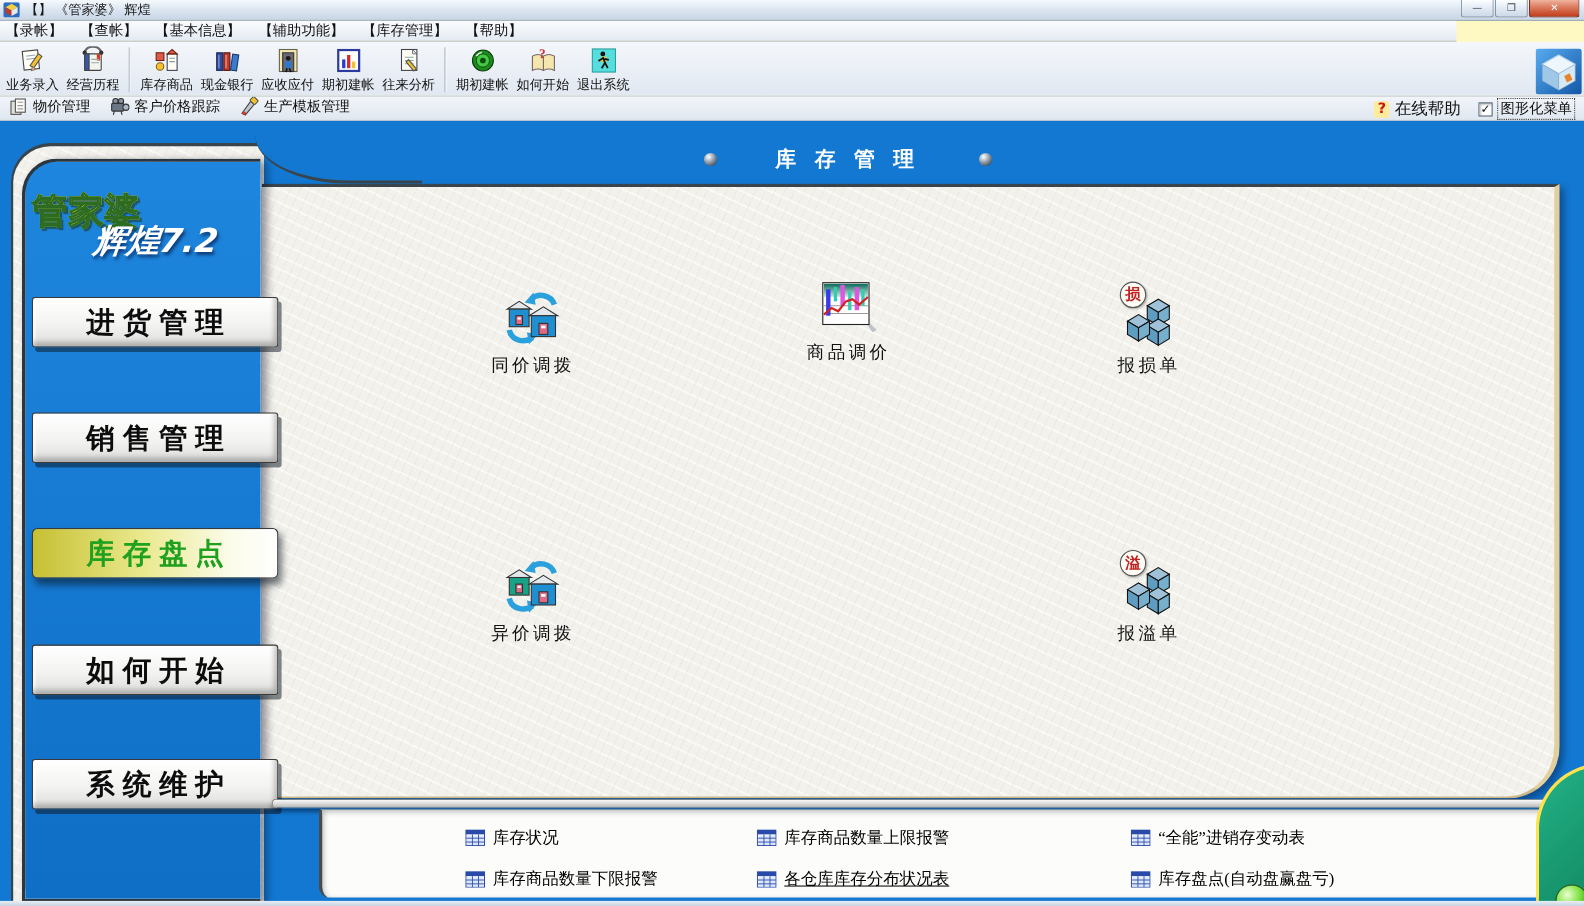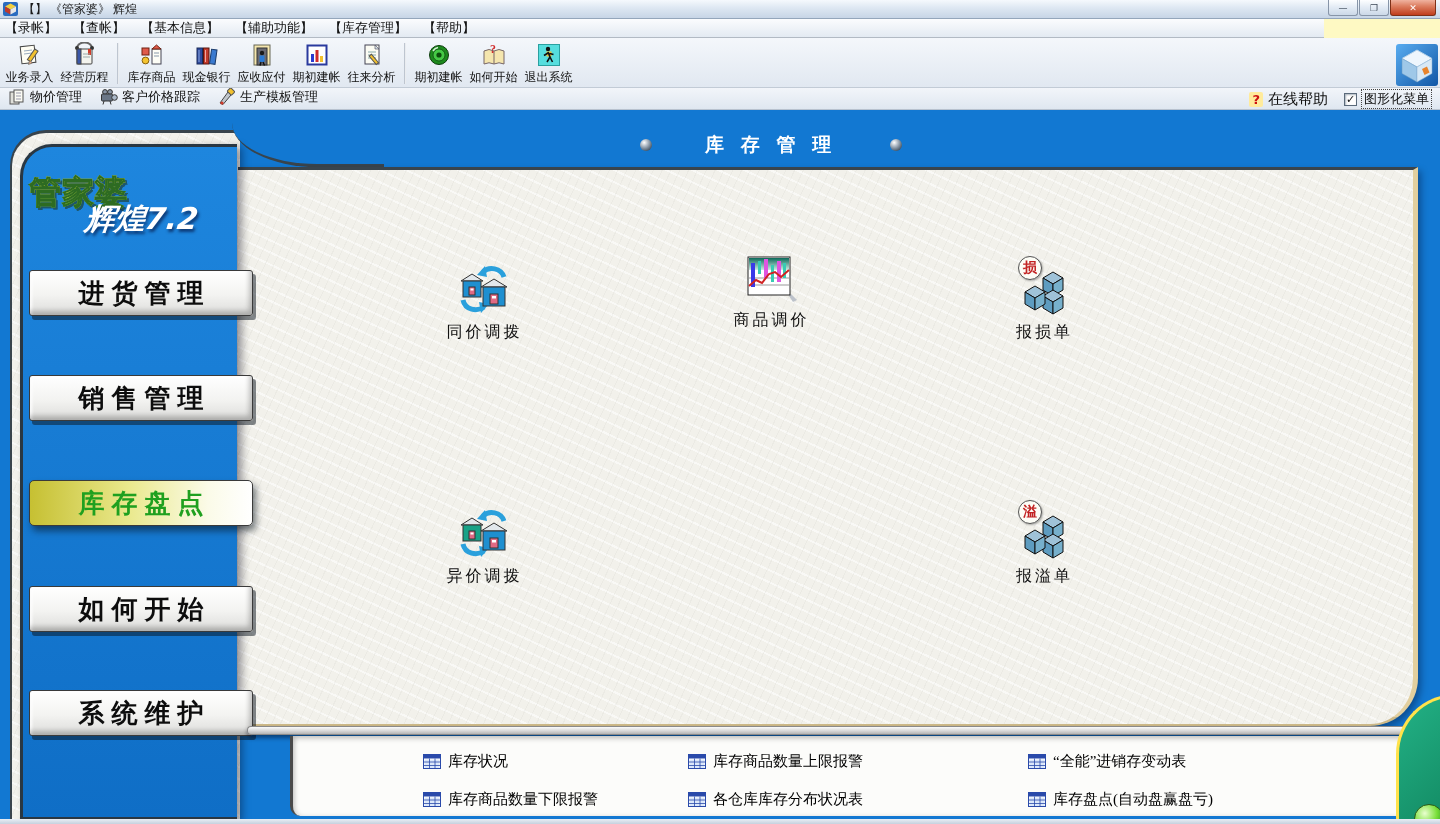--- a/index.html
+++ b/index.html
@@ -529,21 +529,21 @@
           <rect x="0.5" y="0.5" width="17" height="4" fill="#2a4aaa"></rect>
           <rect x="1.5" y="5.5" width="15" height="8.5" fill="#dce8fa"></rect>
           <line x1="6.5" y1="4.5" x2="6.5" y2="14.5" stroke="#2a4aaa" stroke-width=".8"></line>
           <line x1="12" y1="4.5" x2="12" y2="14.5" stroke="#2a4aaa" stroke-width=".8"></line>
           <line x1="0.5" y1="8" x2="17.5" y2="8" stroke="#2a4aaa" stroke-width=".8"></line>
           <line x1="0.5" y1="11.5" x2="17.5" y2="11.5" stroke="#2a4aaa" stroke-width=".8"></line>
         </svg>
         <span class="rpt-label serif">库存商品数量下限报警</span>
       </div>
 
-      <div class="rpt" style="left:395px; top:54px;">
+      <div class="rpt" style="left:395px; top:54px;text-decoration:underline;">
         <svg viewBox="0 0 18 15">
           <rect x="0.5" y="0.5" width="17" height="14" fill="#fff" stroke="#2a4aaa"></rect>
           <rect x="0.5" y="0.5" width="17" height="4" fill="#2a4aaa"></rect>
           <rect x="1.5" y="5.5" width="15" height="8.5" fill="#dce8fa"></rect>
           <line x1="6.5" y1="4.5" x2="6.5" y2="14.5" stroke="#2a4aaa" stroke-width=".8"></line>
           <line x1="12" y1="4.5" x2="12" y2="14.5" stroke="#2a4aaa" stroke-width=".8"></line>
           <line x1="0.5" y1="8" x2="17.5" y2="8" stroke="#2a4aaa" stroke-width=".8"></line>
           <line x1="0.5" y1="11.5" x2="17.5" y2="11.5" stroke="#2a4aaa" stroke-width=".8"></line>
         </svg>
         <span class="rpt-label serif">各仓库库存分布状况表</span>

